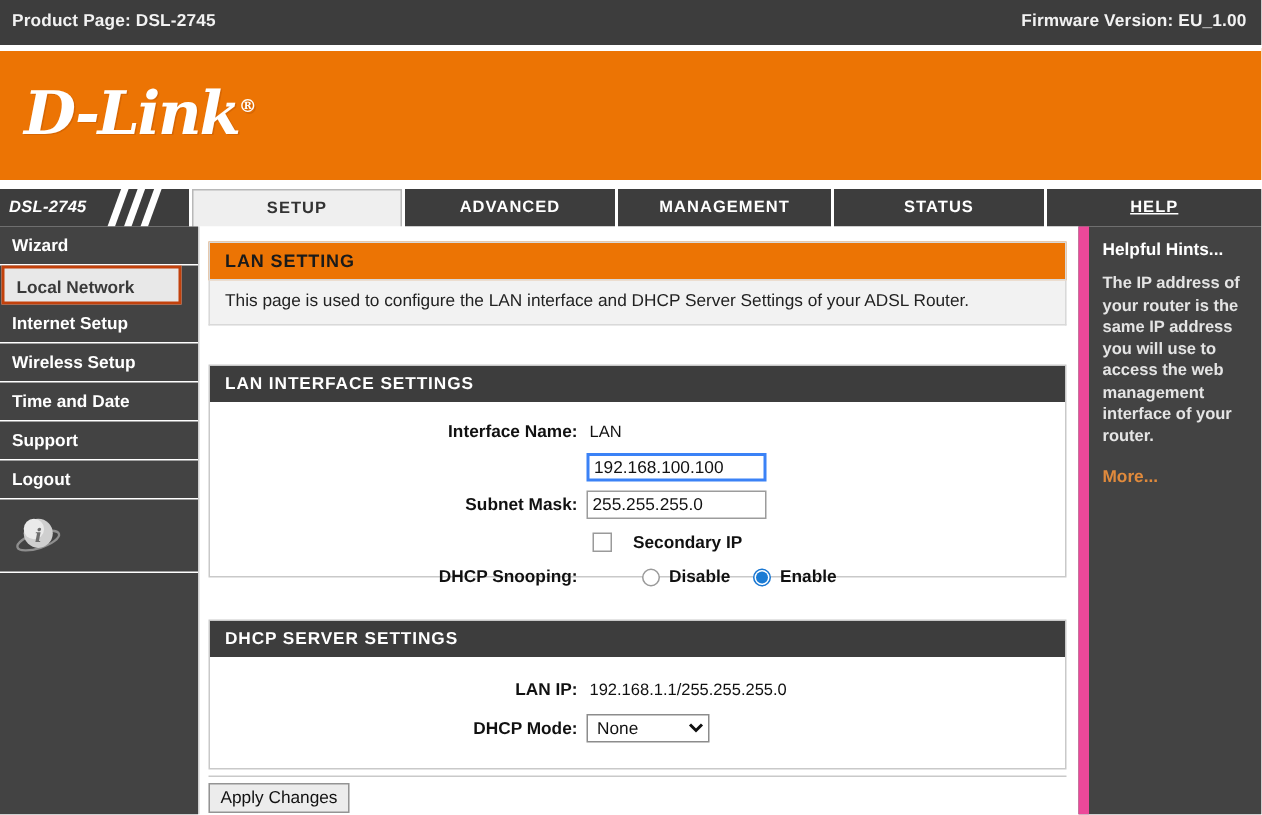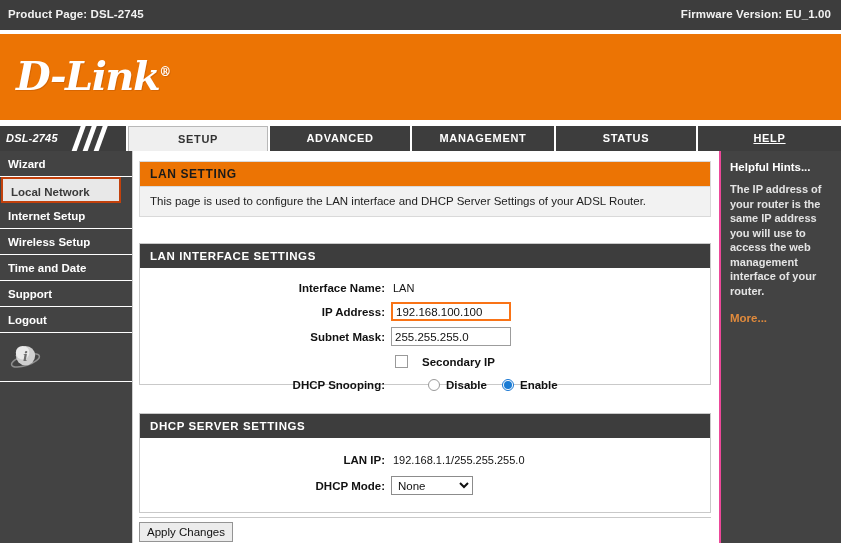--- a/index.html
+++ b/index.html
@@ -267,21 +267,21 @@
     font-family: "Liberation Sans", sans-serif;
     font-size: 11.5px;
     color: #111;
     padding: 0 3px;
     box-sizing: border-box;
     border: 1px solid #9c9c9c;
     background: #ffffff;
     outline: none;
   }
   input.txt.focused {
-    border: 2px solid #f97316;
+    border: 2px solid #3b82f6;
   }
   select.sel {
     position: absolute;
     left: 251px;
     width: 82px;
     height: 19px;
     font-family: "Liberation Sans", sans-serif;
     font-size: 11.5px;
     color: #111;
     border: 1px solid #8c8c8c;
@@ -341,21 +341,21 @@
     line-height: 18px;
     cursor: pointer;
   }
 
   
   .hints {
     position: absolute;
     left: 719px; top: 151px;
     width: 122px; height: 392px;
     background: #434343;
-    border-left: 2px solid #ec4899;
+    border-left: 7px solid #ec4899;
     box-sizing: border-box;
     padding: 10px 9px 0 9px;
   }
   .hints .h-title {
     font-size: 11.5px;
     font-weight: bold;
     color: #ffffff;
     margin-bottom: 9px;
   }
   .hints .h-body {
@@ -433,21 +433,20 @@
 
     <div class="section sec-lan">
       <div class="sec-head">LAN INTERFACE SETTINGS</div>
 
       <div class="row" style="margin-top:10px;">
         <div class="lbl-box">Interface Name:</div>
         <div class="val-static">LAN</div>
       </div>
 
       <div class="row" style="margin-top:3px;">
-        <div class="lbl-box">IP Address:</div>
         <input class="txt focused" type="text" value="192.168.100.100" style="">
       </div>
 
       <div class="row" style="margin-top:4px;">
         <div class="lbl-box">Subnet Mask:</div>
         <input class="txt" type="text" value="255.255.255.0" style="">
       </div>
 
       <div class="row" style="margin-top:4px;">
         <div class="chk"></div>

